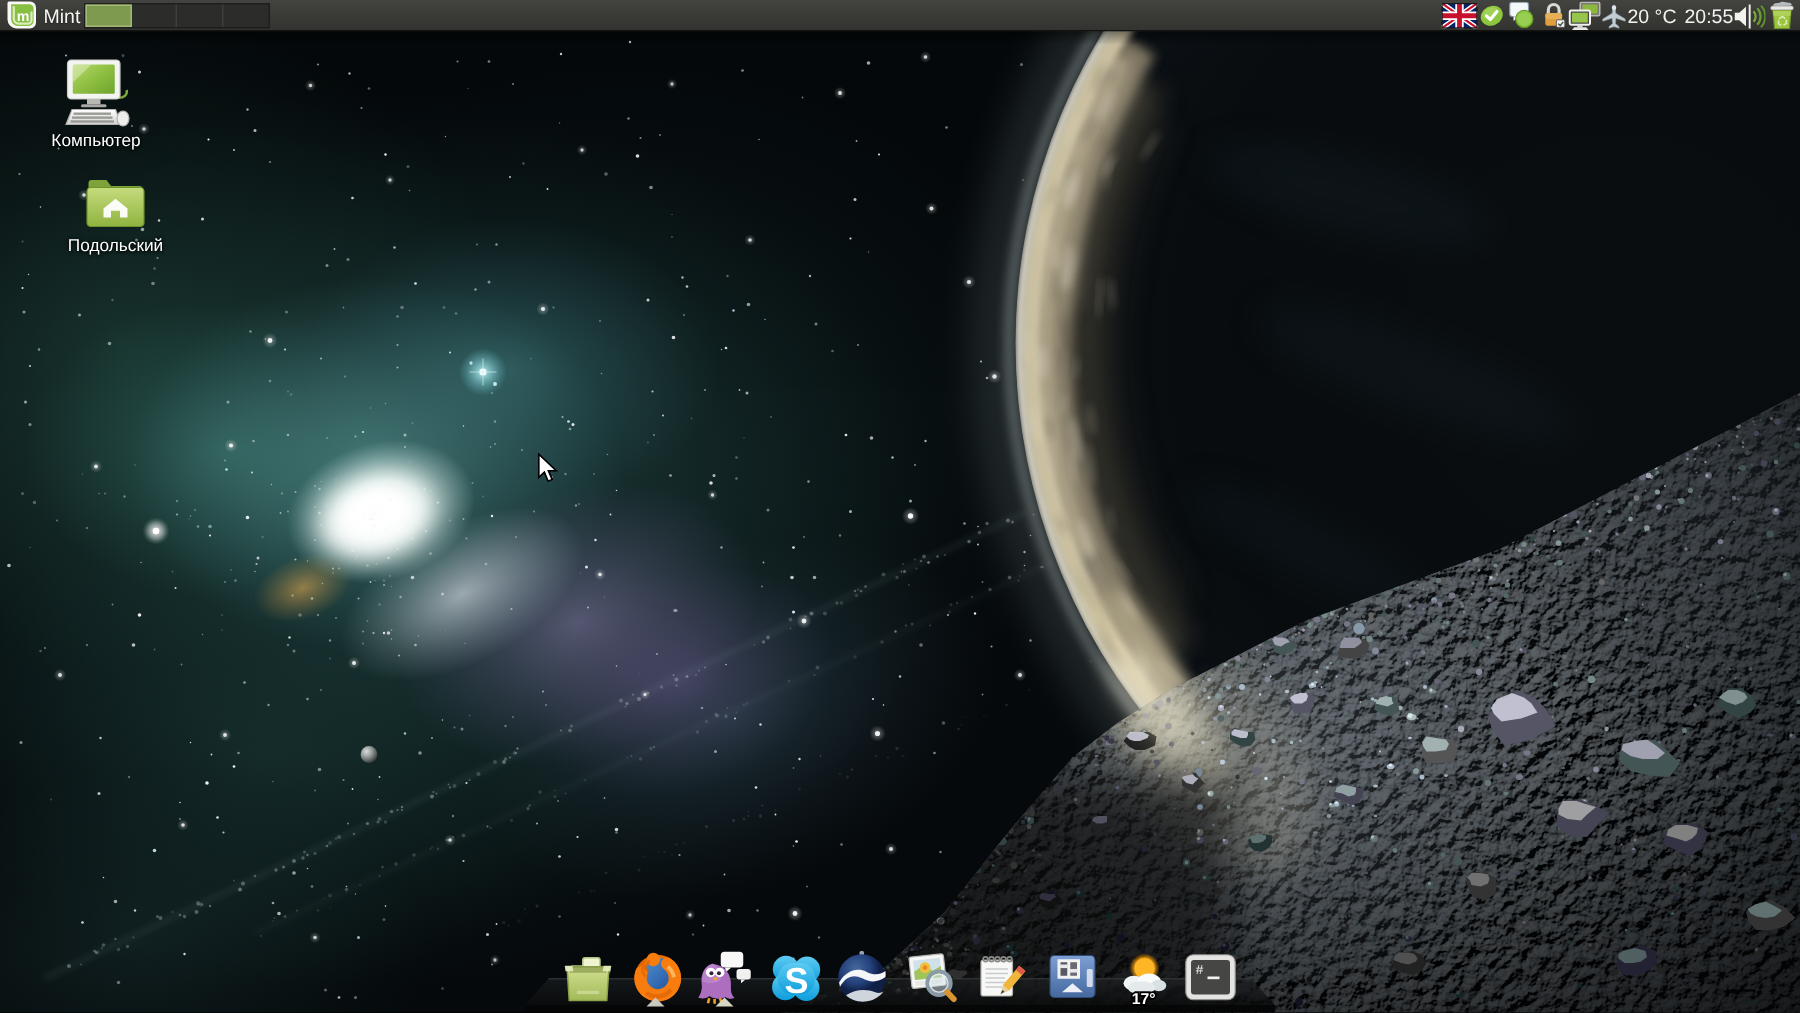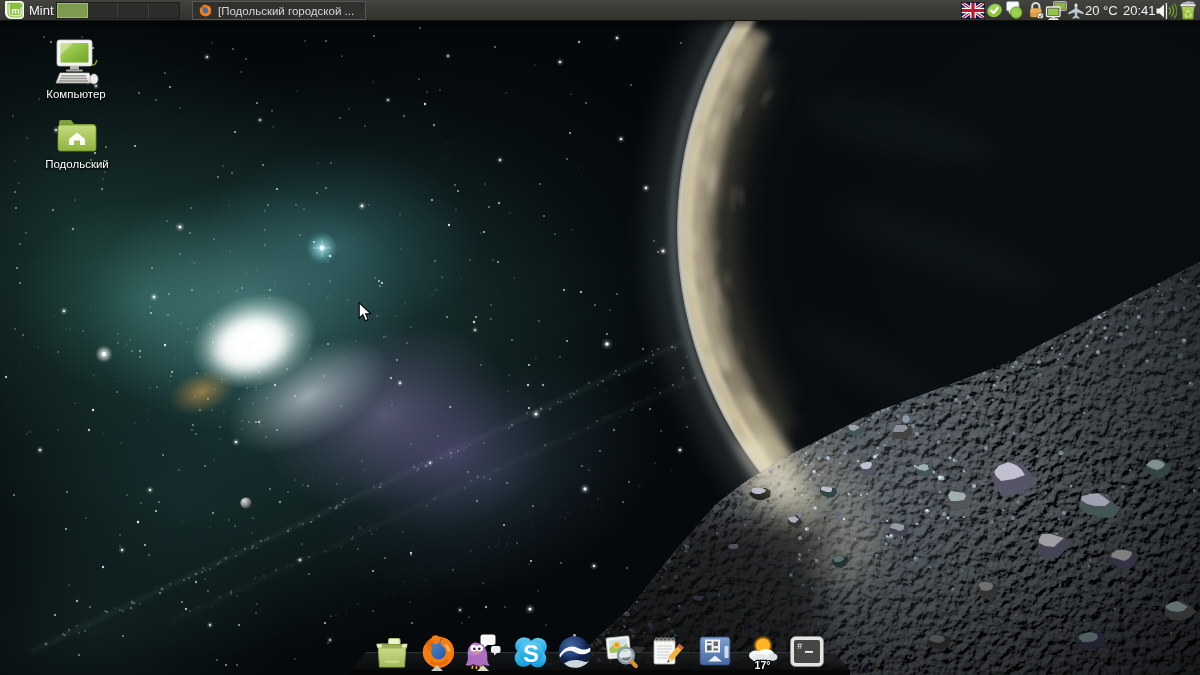--- a/index.html
+++ b/index.html
@@ -2493,21 +2493,21 @@
         <path d="M904,528 L903,530 L899,531 L895,529 L890,528 L891,525 L895,523 L900,524 L904,525Z" fill="#9aa" opacity=".9"></path>
         <path d="M932,469 L933,474 L928,477 L921,476 L916,473 L917,469 L920,466 L926,464 L932,465Z" fill="#455"></path>
         <path d="M928,467 L929,469 L925,471 L921,470 L917,469 L918,467 L920,465 L924,464 L928,465Z" fill="#abb" opacity=".9"></path>
         <path d="M865,431 L860,434 L856,437 L850,435 L849,431 L847,427 L852,425 L856,425 L861,427Z" fill="#455"></path>
         <path d="M860,428 L857,429 L854,431 L850,430 L849,428 L848,426 L851,425 L855,425 L858,426Z" fill="#aab" opacity=".9"></path>
 </g>
 <ellipse cx="768" cy="466" rx="15" ry="40" transform="rotate(-40 768 466)" fill="#f2ead0" opacity=".5" filter="url(#b8)"></ellipse>
 <rect x="0" y="21" width="1200" height="9" fill="url(#topshade)"></rect>
 </svg>
 
-<div class="dicon" style="left:33px;top:39px;">
+<div class="dicon" style="left:21px;top:39px;">
       <div style="height:46px;"><svg width="50" height="46" viewBox="0 0 50 46">
 <defs>
             <linearGradient id="scr" x1="0" y1="0" x2="1" y2="1">
               <stop offset="0" stop-color="#b6d96a"></stop>
               <stop offset=".5" stop-color="#8fbf42"></stop>
               <stop offset="1" stop-color="#6da32e"></stop>
             </linearGradient>
 <linearGradient id="kbg" x1="0" y1="0" x2="0" y2="1">
               <stop offset="0" stop-color="#ffffff"></stop>
               <stop offset="1" stop-color="#d2d2ce"></stop>
@@ -2701,30 +2701,20 @@
 <path d="M5.2,4.2 V12.4 A3.4,3.4 0 0 0 8.6,15.8 H14.6 A2.4,2.4 0 0 0 17,13.4 V7.6" fill="none" stroke="#d9ecbc" stroke-width="1.5"></path>
 <text x="11.4" y="14.2" font-family="Liberation Sans, sans-serif" font-size="9.5" font-weight="bold" fill="#fff" text-anchor="middle">m</text>
 </svg></div>
   <div id="mintlbl">Mint</div>
   <div id="wsw">
         <div></div>
         <div></div>
         <div></div>
         <div></div>
       </div>
-  <div id="winbtn">
-        <svg width="13" height="13" viewBox="0 0 36 36">
-<circle cx="18" cy="18" r="16" fill="#e66000"></circle>
-<circle cx="19" cy="16" r="10.5" fill="#3c6eb4"></circle>
-<path d="M23.8,8.5 A11.5,11.5 0 1 1 7.2,14.6" fill="none" stroke="#f97d0e" stroke-width="8" stroke-linecap="round"></path>
-<circle cx="15.5" cy="5.5" r="4.2" fill="#f97d0e"></circle>
-<path d="M23.8,10.5 A10,10 0 0 1 28,17.5" fill="none" stroke="#ffc066" stroke-width="2.4" opacity=".8"></path>
-</svg>
-        <span>[Подольский городской ...</span>
-      </div>
   <div class="abs" style="left:961px;top:2px;"><svg width="24" height="17" viewBox="0 0 24 17">
 <rect width="24" height="17" fill="#012169"></rect>
 <path d="M0,0 L24,17 M24,0 L0,17" stroke="#fff" stroke-width="3.4"></path>
 <path d="M0,0 L24,17 M24,0 L0,17" stroke="#C8102E" stroke-width="1.4"></path>
 <path d="M12,0 V17 M0,8.5 H24" stroke="#fff" stroke-width="5.6"></path>
 <path d="M12,0 V17 M0,8.5 H24" stroke="#C8102E" stroke-width="3.2"></path>
 <rect width="24" height="17" fill="none" stroke="#1a1a1a" stroke-width="1.6"></rect>
 </svg></div>
   <div class="abs" style="left:986px;top:2px;"><svg width="17" height="17" viewBox="0 0 17 17">
 <ellipse cx="8.5" cy="8.5" rx="7.6" ry="6.4" transform="rotate(-28 8.5 8.5)" fill="#8dc63f"></ellipse>
@@ -2752,21 +2742,21 @@
 <rect x="6.5" y="15.5" width="3.5" height="1.8" fill="#d8d8d4"></rect>
 <path d="M3,19 L14,19 L12.5,17.2 L4.5,17.2 Z" fill="#e8e8e4"></path>
 </svg></div>
   <div class="abs" style="left:1067px;top:2px;"><svg width="18" height="18" viewBox="0 0 18 18">
 <g fill="#c2ccd4" stroke="#8a98a4" stroke-width=".4">
 <path d="M8.3,1.5 L9.7,1.5 L10.2,6.8 L16.5,10.6 L16.5,12.2 L10.3,10.2 L10,13.8 L12.3,15.6 L12.3,16.8 L9,15.8 L5.7,16.8 L5.7,15.6 L8,13.8 L7.7,10.2 L1.5,12.2 L1.5,10.6 L7.8,6.8 Z"></path>
 </g>
 <circle cx="9" cy="3.2" r="1.5" fill="#dde6ea"></circle>
 </svg></div>
   <div class="lbl" style="left:1085px;">20 °C</div>
-  <div class="lbl" style="left:1123px;">20:41</div>
+  <div class="lbl" style="left:1123px;">20:55</div>
   <div class="abs" style="left:1155px;top:2px;"><svg width="22" height="18" viewBox="0 0 22 18">
 <path d="M1.5,6.5 H4.5 L9,2.5 V15.5 L4.5,11.5 H1.5 Z" fill="#f2f2ee"></path>
 <rect x="10.8" y="1" width="1.3" height="16" fill="#fafaf8" opacity=".95"></rect>
 <path d="M14,5.5 A5,5 0 0 1 14,12.5" fill="none" stroke="#78aa3a" stroke-width="1.5"></path>
 <path d="M16.5,3.5 A8,8 0 0 1 16.5,14.5" fill="none" stroke="#6a9c34" stroke-width="1.5"></path>
 <path d="M19,1.8 A10.5,10.5 0 0 1 19,16.2" fill="none" stroke="#5e8c2e" stroke-width="1.5"></path>
 </svg></div>
   <div class="abs" style="left:1178px;top:0px;"><svg width="20" height="20" viewBox="0 0 20 20">
 <path d="M4,3.5 C5,1.5 8,2.5 9,1.5 C11,0.5 13,2 14.5,1.8 C16,1.6 17,3 16,3.8 L5,4.2 Z" fill="#b8bcc0"></path>
 <rect x="2.5" y="4" width="15" height="2.6" rx="1" fill="#e8e8e6" stroke="#9a9a96" stroke-width=".5"></rect>

